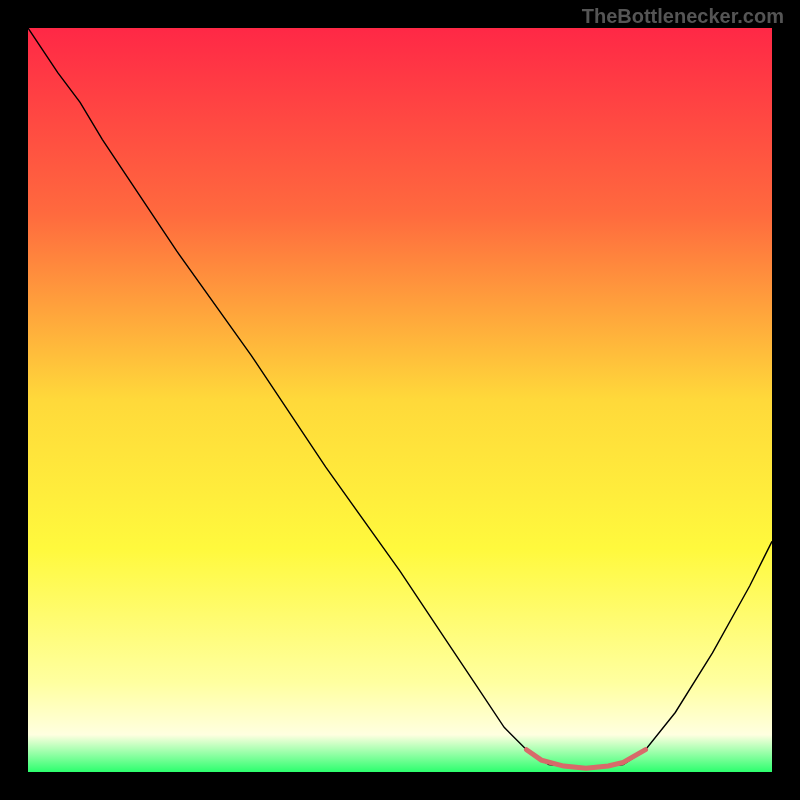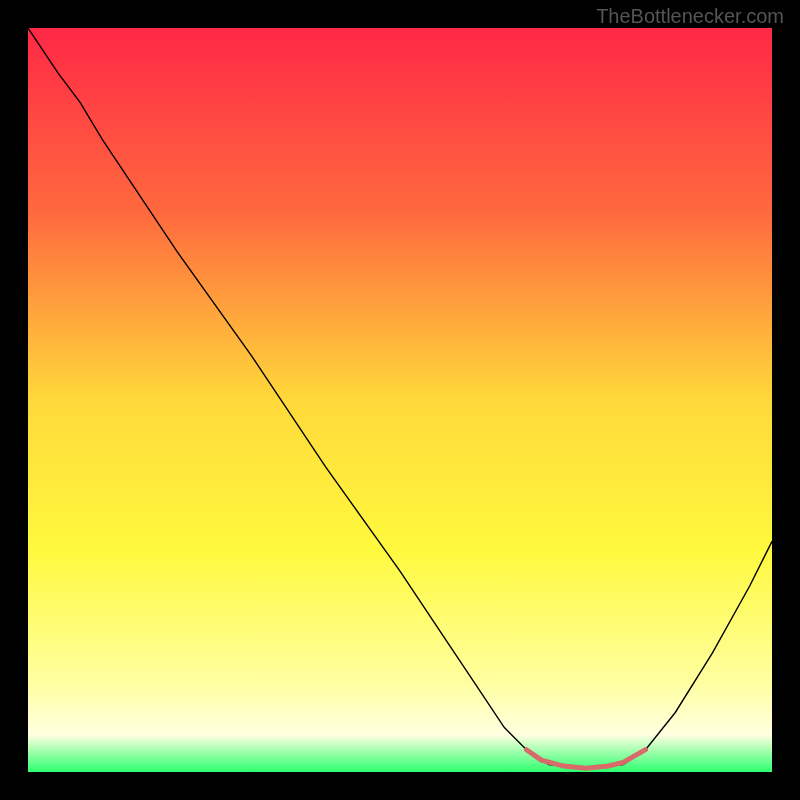--- a/index.html
+++ b/index.html
@@ -10,21 +10,21 @@
     height: 800px;
     position: relative;
     font-family: Arial, sans-serif;
   }
   .watermark {
     position: absolute;
     top: 5px;
     right: 16px;
     color: #555;
     font-size: 20px;
-    font-weight: normal;
+    font-weight: bold;
     z-index: 10;
   }
   .plot {
     position: absolute;
     left: 28px;
     top: 28px;
     width: 744px;
     height: 744px;
   }
   .plot svg {

